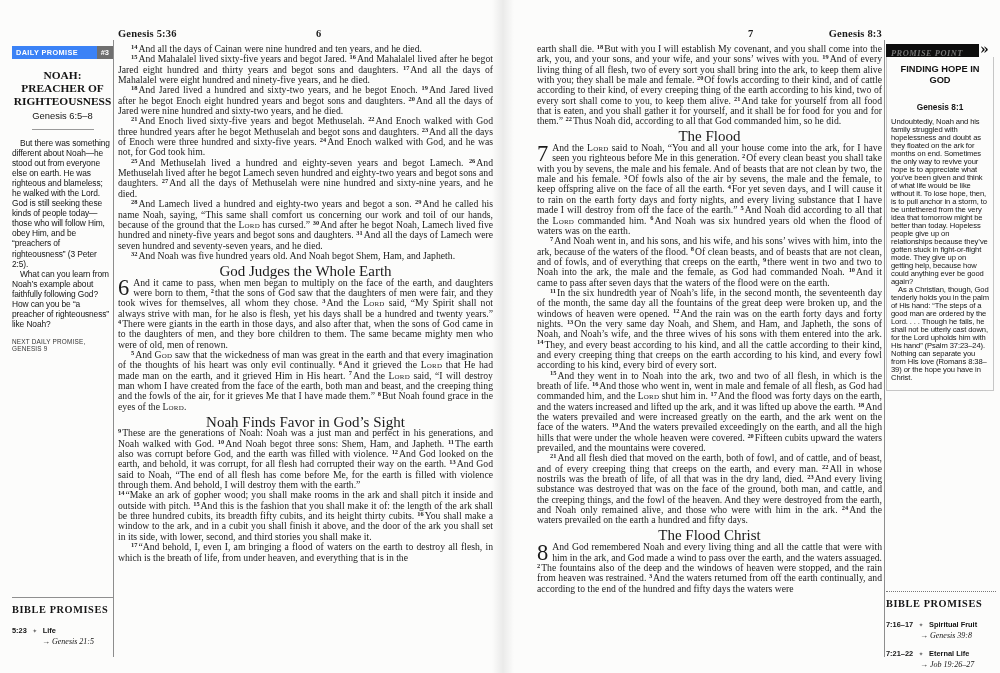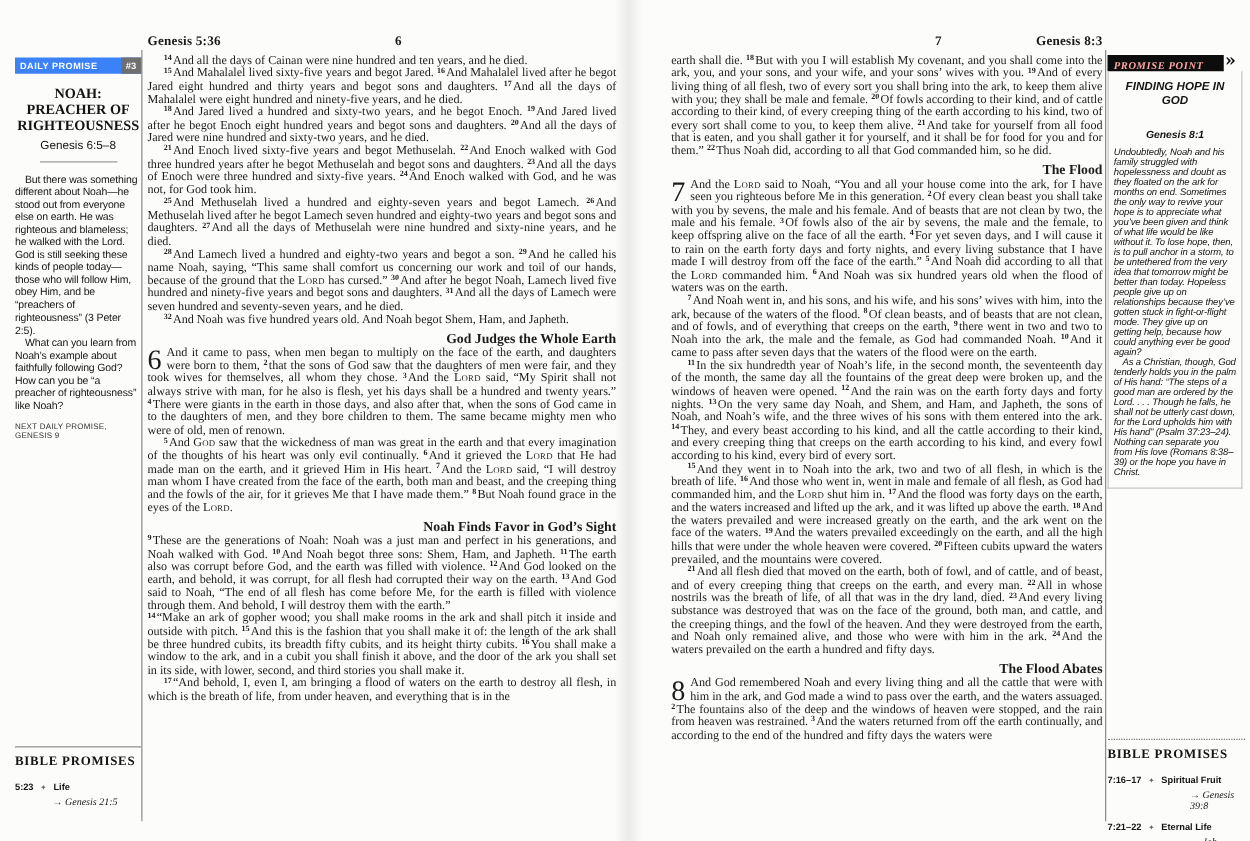--- a/index.html
+++ b/index.html
@@ -12,59 +12,59 @@
   .pn-right{left:748px;}
   .vrule{position:absolute;width:1px;background:#8d8d8d;}
   #ruleL{left:113px;top:40px;height:617px;}
   #ruleR{left:884px;top:40px;height:617px;}
 
   
   .col{position:absolute;top:44px;text-align:justify;}
   .bt{font-size:9.7px;line-height:10.35px;}
   .bp{text-indent:13px;margin:0;}
   .flush{text-indent:0;}
-  .sh{font-weight:bold;font-size:11px;margin:4.5px 0 1.5px;text-indent:0;text-align:right;}
+  .sh{font-weight:normal;font-size:15px;margin:4.5px 0 1.5px;text-indent:0;text-align:center;}
   .dropcap{float:left;font-size:22.5px;line-height:19.5px;margin:0.5px 4px 0 0;}
   sup.v{font-size:6.4px;font-weight:bold;vertical-align:baseline;position:relative;top:-3.2px;margin-right:1px;line-height:0;}
   .sc{font-variant:small-caps;letter-spacing:0.2px;}
 
   
   .dp{position:absolute;left:12px;top:46px;width:101px;font-family:"Liberation Sans",sans-serif;color:#141414;}
   .dp-banner{background:#3b82f6;color:#fff;height:13px;display:flex;align-items:center;justify-content:space-between;padding-left:4px;}
   .dp-banner-label{font-size:7.3px;font-weight:bold;letter-spacing:0.4px;}
   .dp-badge{background:#6f6f6f;color:#fff;font-size:7.5px;font-weight:bold;padding:0 4px;height:13px;display:flex;align-items:center;}
   .dp-title{font-family:"Liberation Serif",serif;font-weight:bold;text-align:center;font-size:11.4px;line-height:13px;margin:10px 0 2px;}
   .dp-ref{font-family:Liberation Sans, sans-serif;text-align:center;font-size:9.4px;}
   .dp-rule{border-top:1px solid #9a9a9a;width:62px;margin:8px auto;}
   .dp-body p{font-size:8.4px;line-height:10.05px;margin:0;letter-spacing:-0.1px;}
   .dp-body p.ind{text-indent:8px;}
   .dp-footer{margin-top:9px;font-size:6.4px;letter-spacing:0.2px;color:#333;}
 
   
-  .pp-banner{position:absolute;left:886px;top:44px;width:93px;background:#0d0d0d;color:#fca5a5;height:13px;line-height:13px;padding-left:5px;box-sizing:border-box;}
+  .pp-banner{position:absolute;left:886px;top:44px;width:93px;background:#0d0d0d;color:#737373;height:13px;line-height:13px;padding-left:5px;box-sizing:border-box;}
   .pp-banner-label{font-family:"Liberation Serif",serif;font-style:italic;font-weight:bold;font-size:8.4px;letter-spacing:0.5px;}
   .pp-chevrons{position:absolute;left:980px;top:41px;font-size:14px;font-weight:bold;color:#0d0d0d;font-family:"DejaVu Serif",serif;}
-  .pp-box{position:absolute;left:886px;top:57px;width:108px;box-sizing:border-box;border:1px solid #c6c6c6;border-top:none;padding:3px 4px 8px;font-family:"Liberation Sans",sans-serif;color:#141414;font-style:italic;}
+  .pp-box{position:absolute;left:886px;top:57px;width:108px;box-sizing:border-box;border:1px solid #c6c6c6;border-top:none;padding:3px 4px 8px;font-family:"Liberation Sans",sans-serif;color:#141414;}
   .pp-title{font-weight:bold;font-size:9.3px;line-height:10.5px;text-align:center;margin-top:4px;}
   .pp-ref{text-align:center;font-size:8.3px;font-weight:bold;margin:17px 0 6px;}
   .pp-body p{font-size:7.6px;line-height:8px;margin:0;letter-spacing:-0.1px;}
   .pp-body p.ind{text-indent:7px;}
 
   
   .bpb{position:absolute;font-family:"Liberation Sans",sans-serif;color:#141414;}
   .bpb-left{left:12px;top:597px;width:101px;}
   .bpb-right{left:886px;top:591px;width:110px;}
   .bpb-rule{border-top:1px solid #8f8f8f;margin-bottom:6px;}
   .bpb-right .bpb-rule{border-top:1px dotted #777;}
   .bpb-title{font-family:"Liberation Serif",serif;font-weight:bold;font-size:10.3px;letter-spacing:0.6px;margin-bottom:4px;}
   .bpb-entry{margin-bottom:2px;}
   .bpb-ref,.bpb-topic{font-size:7.4px;font-weight:bold;}
   .bpb-diamond{font-family:"DejaVu Sans",sans-serif;font-size:6px;color:#666;margin:0 1px;}
   .bpb-link{font-family:"Liberation Serif",serif;font-style:italic;font-size:8px;padding-left:30px;line-height:9px;}
-  .bpb-right .bpb-link{padding-left:34px;margin-left:32px;}
+  .bpb-right .bpb-link{padding-left:34px;}
 </style>
 </head>
 <body>
 
 <div class="spread">
   <div class="gutter"></div>
   <div class="vrule" id="ruleL"></div>
   <div class="vrule" id="ruleR"></div>
 
   <div class="running-head rh-left">Genesis 5:36</div>
@@ -89,21 +89,21 @@
       <div class="bp"><sup class="v">17</sup>“And behold, I, even I, am bringing a flood of waters on the earth to destroy all flesh, in which is the breath of life, from under heaven, and everything that is in the</div>
     </div>
   <div class="col bt" id="colR" style="left:537px;width:345px;">
       <div class="bp flush">earth shall die. <sup class="v">18</sup>But with you I will establish My covenant, and you shall come into the ark, you, and your sons, and your wife, and your sons’ wives with you. <sup class="v">19</sup>And of every living thing of all flesh, two of every sort you shall bring into the ark, to keep them alive with you; they shall be male and female. <sup class="v">20</sup>Of fowls according to their kind, and of cattle according to their kind, of every creeping thing of the earth according to his kind, two of every sort shall come to you, to keep them alive. <sup class="v">21</sup>And take for yourself from all food that is eaten, and you shall gather it for yourself, and it shall be for food for you and for them.” <sup class="v">22</sup>Thus Noah did, according to all that God commanded him, so he did.</div>
       <div class="sh">The Flood</div>
       <div class="bp flush"><span class="dropcap">7</span>And the <span class="sc">Lord</span> said to Noah, “You and all your house come into the ark, for I have seen you righteous before Me in this generation. <sup class="v">2</sup>Of every clean beast you shall take with you by sevens, the male and his female. And of beasts that are not clean by two, the male and his female. <sup class="v">3</sup>Of fowls also of the air by sevens, the male and the female, to keep offspring alive on the face of all the earth. <sup class="v">4</sup>For yet seven days, and I will cause it to rain on the earth forty days and forty nights, and every living substance that I have made I will destroy from off the face of the earth.” <sup class="v">5</sup>And Noah did according to all that the <span class="sc">Lord</span> commanded him. <sup class="v">6</sup>And Noah was six hundred years old when the flood of waters was on the earth.</div>
       <div class="bp"><sup class="v">7</sup>And Noah went in, and his sons, and his wife, and his sons’ wives with him, into the ark, because of the waters of the flood. <sup class="v">8</sup>Of clean beasts, and of beasts that are not clean, and of fowls, and of everything that creeps on the earth, <sup class="v">9</sup>there went in two and two to Noah into the ark, the male and the female, as God had commanded Noah. <sup class="v">10</sup>And it came to pass after seven days that the waters of the flood were on the earth.</div>
       <div class="bp"><sup class="v">11</sup>In the six hundredth year of Noah’s life, in the second month, the seventeenth day of the month, the same day all the fountains of the great deep were broken up, and the windows of heaven were opened. <sup class="v">12</sup>And the rain was on the earth forty days and forty nights. <sup class="v">13</sup>On the very same day Noah, and Shem, and Ham, and Japheth, the sons of Noah, and Noah’s wife, and the three wives of his sons with them entered into the ark. <sup class="v">14</sup>They, and every beast according to his kind, and all the cattle according to their kind, and every creeping thing that creeps on the earth according to his kind, and every fowl according to his kind, every bird of every sort.</div>
       <div class="bp"><sup class="v">15</sup>And they went in to Noah into the ark, two and two of all flesh, in which is the breath of life. <sup class="v">16</sup>And those who went in, went in male and female of all flesh, as God had commanded him, and the <span class="sc">Lord</span> shut him in. <sup class="v">17</sup>And the flood was forty days on the earth, and the waters increased and lifted up the ark, and it was lifted up above the earth. <sup class="v">18</sup>And the waters prevailed and were increased greatly on the earth, and the ark went on the face of the waters. <sup class="v">19</sup>And the waters prevailed exceedingly on the earth, and all the high hills that were under the whole heaven were covered. <sup class="v">20</sup>Fifteen cubits upward the waters prevailed, and the mountains were covered.</div>
       <div class="bp"><sup class="v">21</sup>And all flesh died that moved on the earth, both of fowl, and of cattle, and of beast, and of every creeping thing that creeps on the earth, and every man. <sup class="v">22</sup>All in whose nostrils was the breath of life, of all that was in the dry land, died. <sup class="v">23</sup>And every living substance was destroyed that was on the face of the ground, both man, and cattle, and the creeping things, and the fowl of the heaven. And they were destroyed from the earth, and Noah only remained alive, and those who were with him in the ark. <sup class="v">24</sup>And the waters prevailed on the earth a hundred and fifty days.</div>
-      <div class="sh">The Flood Abates</div>
+      <div class="sh">The Flood Christ</div>
       <div class="bp flush"><span class="dropcap">8</span>And God remembered Noah and every living thing and all the cattle that were with him in the ark, and God made a wind to pass over the earth, and the waters assuaged. <sup class="v">2</sup>The fountains also of the deep and the windows of heaven were stopped, and the rain from heaven was restrained. <sup class="v">3</sup>And the waters returned from off the earth continually, and according to the end of the hundred and fifty days the waters were</div>
     </div>
 
   <aside class="dp">
     <div class="dp-banner">
       <span class="dp-banner-label">DAILY PROMISE</span>
       <span class="dp-badge">#3</span>
     </div>
     <div class="dp-title">NOAH: PREACHER OF RIGHTEOUSNESS</div>
     <div class="dp-ref">Genesis 6:5–8</div>

